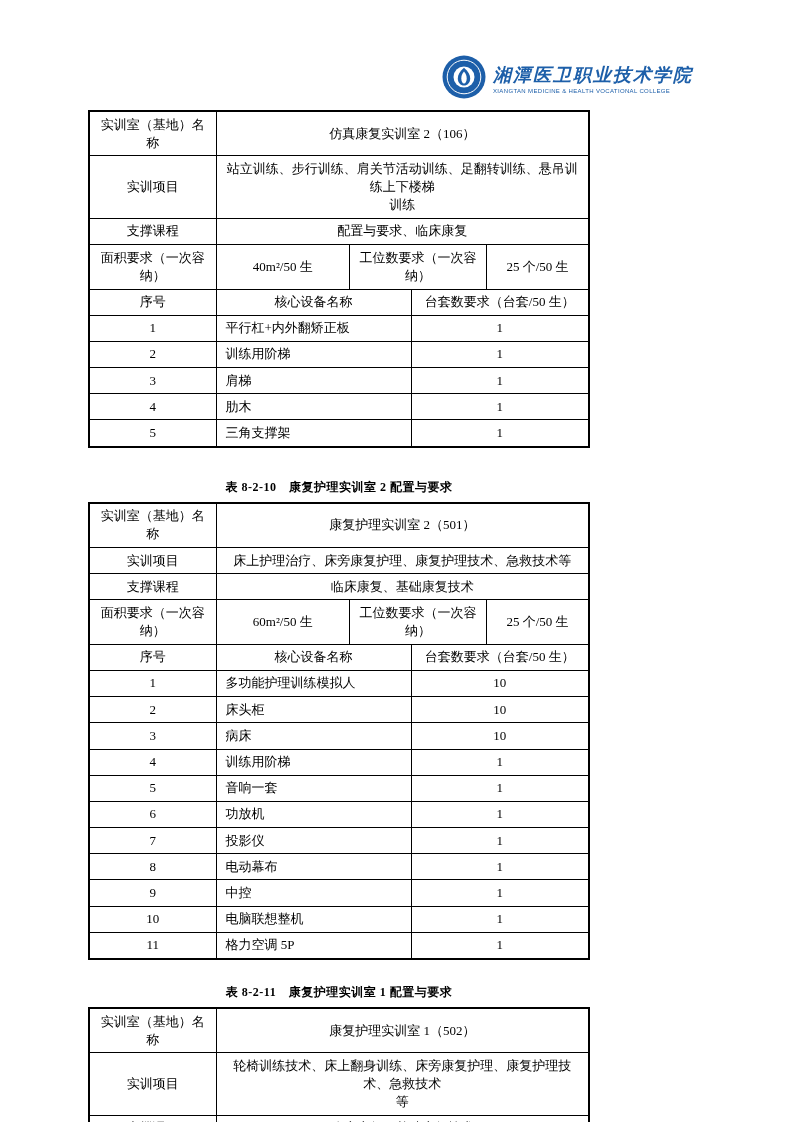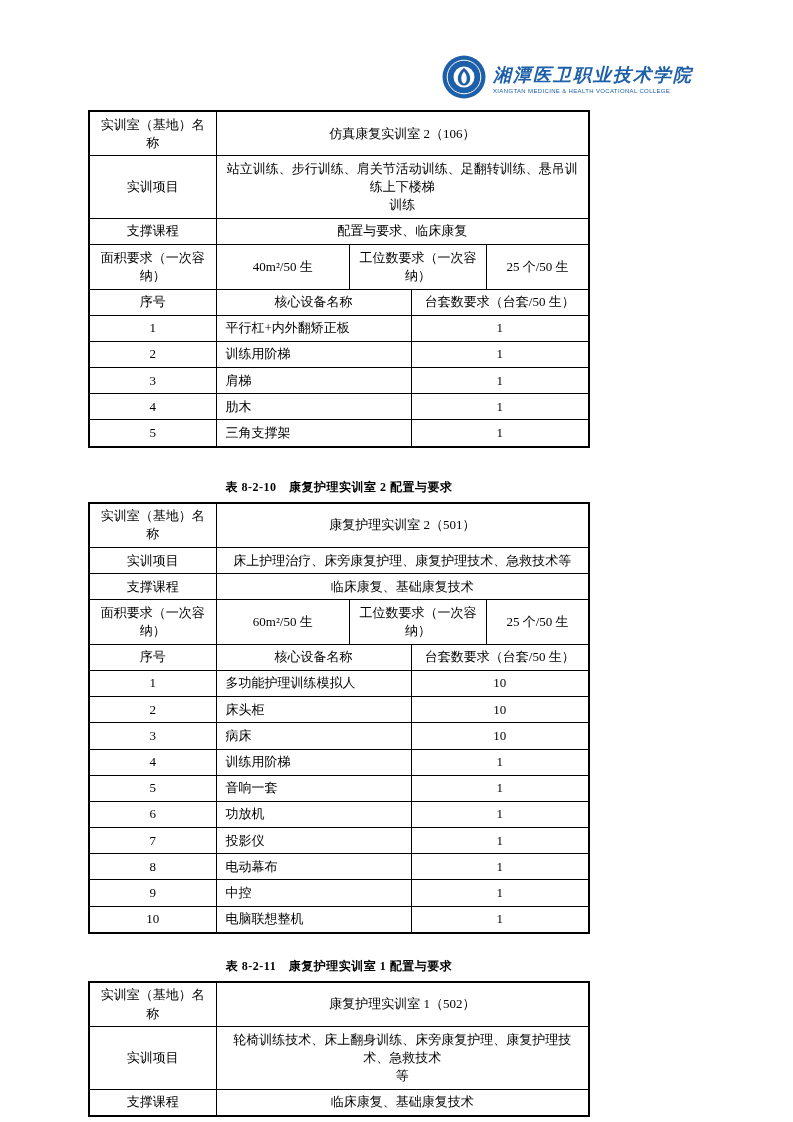--- a/index.html
+++ b/index.html
@@ -216,20 +216,25 @@
           <tr>
             <td>9</td>
             <td class="devname" colspan="2">中控</td>
             <td colspan="2">1</td>
           </tr>
           <tr>
             <td>10</td>
             <td class="devname" colspan="2">电脑联想整机</td>
             <td colspan="2">1</td>
           </tr>
+          <tr>
+            <td>11</td>
+            <td class="devname" colspan="2">格力空调 5P</td>
+            <td colspan="2">1</td>
+          </tr>
         </tbody>
     </table>
 
     <div class="table-title title-gap2">表 8-2-11　康复护理实训室 1 配置与要求</div>
     <table class="cfg">
       <colgroup>
           <col class="w1">
           <col class="w2">
           <col class="w3">
           <col class="w4">

